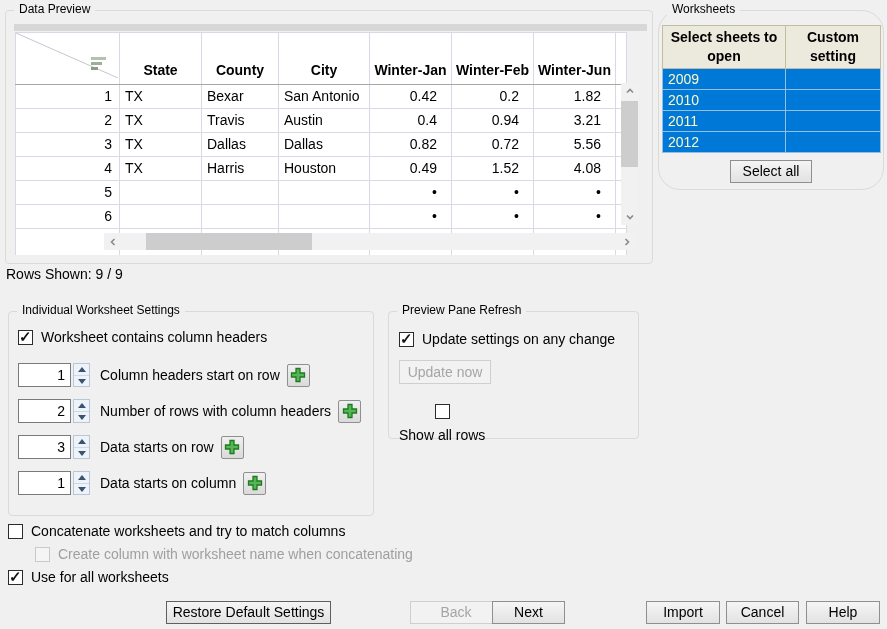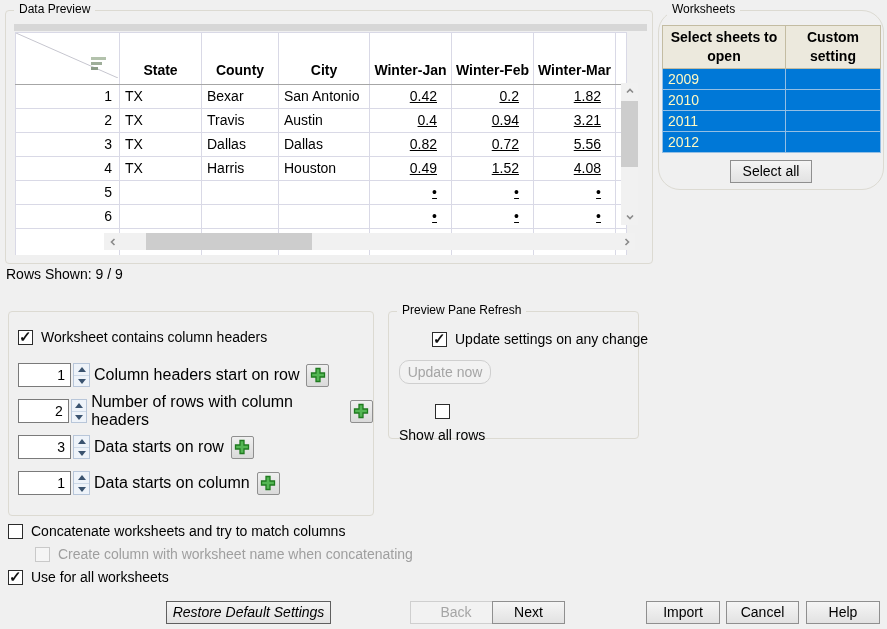--- a/index.html
+++ b/index.html
@@ -19,21 +19,21 @@
     border:1px solid #d9d9e6;padding:0 4px;overflow:hidden;white-space:nowrap;
     font-size:14px;height:23px;line-height:23px;
   }
   .dp-table thead th{
     font-weight:bold;text-align:center;vertical-align:bottom;
     height:46px;padding-bottom:5px;line-height:17px;
     border-bottom:1px solid #a6a6a6;background:#fff;
   }
   .dp-table td.rnum{text-align:right;padding-right:7px;}
   .dp-table td.txt{text-align:left;padding-left:5px;}
-  .dp-table td.num{text-align:right;padding-right:14px;text-decoration:underline;}
+  .dp-table td.num{text-align:right;padding-right:14px;}
   .dp-table tr.partial td{height:10px;line-height:26px;border-bottom:none;}
   th.corner{position:relative;}
   th.corner svg{position:absolute;left:0;top:0;}
   .bars-icon{position:absolute;right:12px;top:24px;width:16px;height:14px;}
   .bars-icon i{display:block;height:3px;margin-bottom:2px;background:#9fae9a;}
   .bars-icon i.b1{width:15px;background:#b3c2ac;}
   .bars-icon i.b2{width:11px;}
   .bars-icon i.b3{width:7px;background:#8c9c88;}
   
   .vscroll{position:absolute;left:615px;top:72px;width:17px;height:142px;background:#f1f1f1;}
@@ -73,26 +73,26 @@
   .spin-row{position:absolute;left:9px;display:flex;align-items:center;height:24px;}
   .spin-input{
     width:46px;height:22px;line-height:22px;border:1px solid #7a7a7a;background:#fff;
     text-align:right;padding-right:5px;font-size:14px;
   }
   .spin-btns{width:17px;height:24px;border:1px solid #b8c6d9;box-sizing:border-box;margin-left:2px;background:#eef3f9;}
   .sbtn{height:11px;display:flex;align-items:center;justify-content:center;}
   .sbtn+.sbtn{border-top:1px solid #cdd9e7;}
   .tri-up{width:0;height:0;border-left:4px solid transparent;border-right:4px solid transparent;border-bottom:5px solid #3a536f;}
   .tri-down{width:0;height:0;border-left:4px solid transparent;border-right:4px solid transparent;border-top:5px solid #3a536f;}
-  .spin-label{margin:0 7px 0 4px;font-size:16px;}
+  .spin-label{margin:0 7px 0 10px;font-size:14px;}
   .plus-btn{
     width:23px;height:23px;padding:0;display:flex;align-items:center;justify-content:center;
     background:linear-gradient(#f0f0f0,#dadada);border:1px solid #8f8f8f;border-radius:2px;flex:none;
   }
-  #update-now{left:10px;top:48px;width:92px;height:24px;line-height:22px;border-radius:10px;}
+  #update-now{left:10px;top:48px;width:92px;height:24px;line-height:22px;}
   #rows-shown{position:absolute;left:6px;top:266px;font-size:14px;}
 </style>
 </head>
 <body>
 
 <div class="group" id="dp-group">
   <span class="legend">Data Preview</span>
   <div class="topbar"></div>
 
   <table class="dp-table">
@@ -116,21 +116,21 @@
               <i class="b1"></i>
               <i class="b2"></i>
               <i class="b3"></i>
             </span>
         </th>
         <th>State</th>
         <th>County</th>
         <th>City</th>
         <th>Winter-Jan</th>
         <th>Winter-Feb</th>
-        <th>Winter-Mar</th>
+        <th>Winter-Jun</th>
         <th></th>
       </tr>
     </thead>
     <tbody id="dp-body">
         <tr>
           <td class="rnum">1</td>
           <td class="txt">TX</td>
           <td class="txt">Bexar</td>
           <td class="txt">San Antonio</td>
           <td class="num">0.42</td>
@@ -261,20 +261,21 @@
         <tr>
           <td class="sel">2012</td>
           <td class="sel"></td>
         </tr>
       </tbody>
   </table>
   <button class="btn" id="select-all">Select all</button>
 </div>
 
 <div class="group" id="set-group">
+  <span class="legend">Individual Worksheet Settings</span>
   <label class="cb" style="left:9px;top:17px;">
     <span class="cbox on"></span>
     <span class="cb-label">Worksheet contains column headers</span>
   </label>
   <div id="spin-rows">
       <div class="spin-row" style="top: 51px;">
         <div class="spin-input">1</div>
         <div class="spin-btns">
           <div class="sbtn">
             <div class="tri-up"></div>
@@ -339,21 +340,21 @@
           <svg width="16" height="16" viewBox="0 0 16 16">
             <path d="M6 1.5h4v4.5h4.5v4H10v4.5H6V10H1.5V6H6z" fill="#54b654" stroke="#1f7a1f" stroke-width="1.3"></path>
           </svg>
         </button>
       </div>
     </div>
 </div>
 
 <div class="group" id="ref-group">
   <span class="legend">Preview Pane Refresh</span>
-  <label class="cb" style="left:10px;top:19px;margin-left:33px;">
+  <label class="cb" style="left:10px;top:19px;">
     <span class="cbox on"></span>
     <span class="cb-label">Update settings on any change</span>
   </label>
   <button class="btn disabled" id="update-now">Update now</button>
   <label class="cb" style="left:10px;top:92px;flex-direction:column;">
     <span class="cbox"></span>
     <span class="cb-label">Show all rows</span>
   </label>
 </div>
 
@@ -363,18 +364,18 @@
 </label>
 <label class="cb disabled" style="left:35px;top:546px;">
   <span class="cbox"></span>
   <span class="cb-label">Create column with worksheet name when concatenating</span>
 </label>
 <label class="cb" style="left:8px;top:569px;">
   <span class="cbox on"></span>
   <span class="cb-label">Use for all worksheets</span>
 </label>
 
-<button class="btn default" style="left:166px;top:601px;width:165px;font-style:italic;">Restore Default Settings</button>
+<button class="btn default" style="left:166px;top:601px;width:165px;">Restore Default Settings</button>
 <button class="btn disabled" style="left:410px;top:601px;width:92px;">Back</button>
 <button class="btn" style="left:492px;top:601px;width:73px;">Next</button>
 <button class="btn" style="left:646px;top:601px;width:74px;">Import</button>
 <button class="btn" style="left:726px;top:601px;width:73px;">Cancel</button>
 <button class="btn" style="left:806px;top:601px;width:74px;">Help</button>
 
 </body></html>

